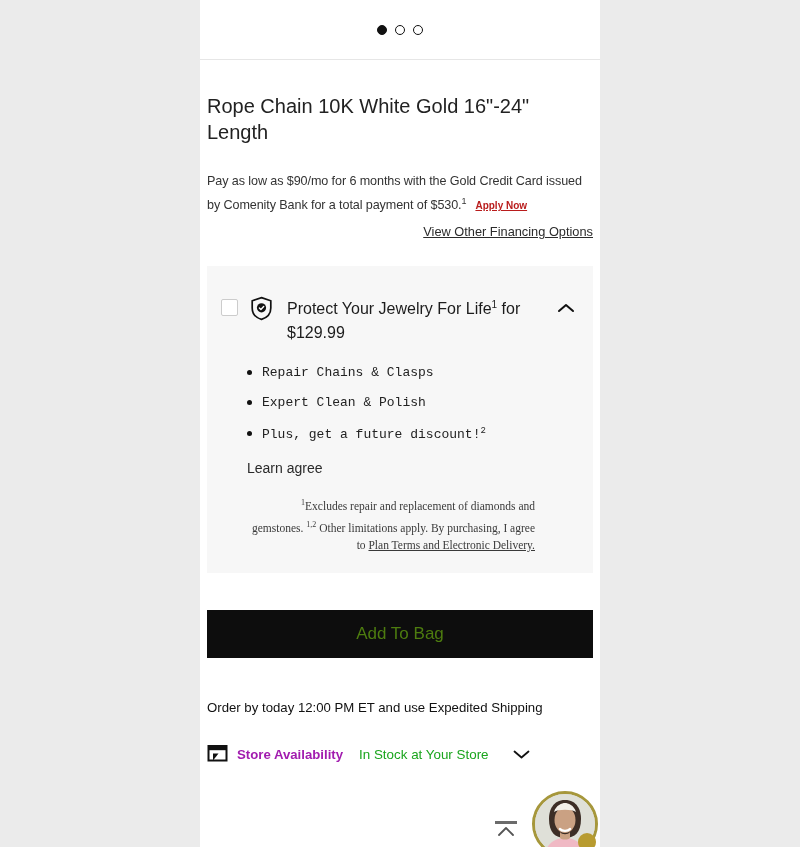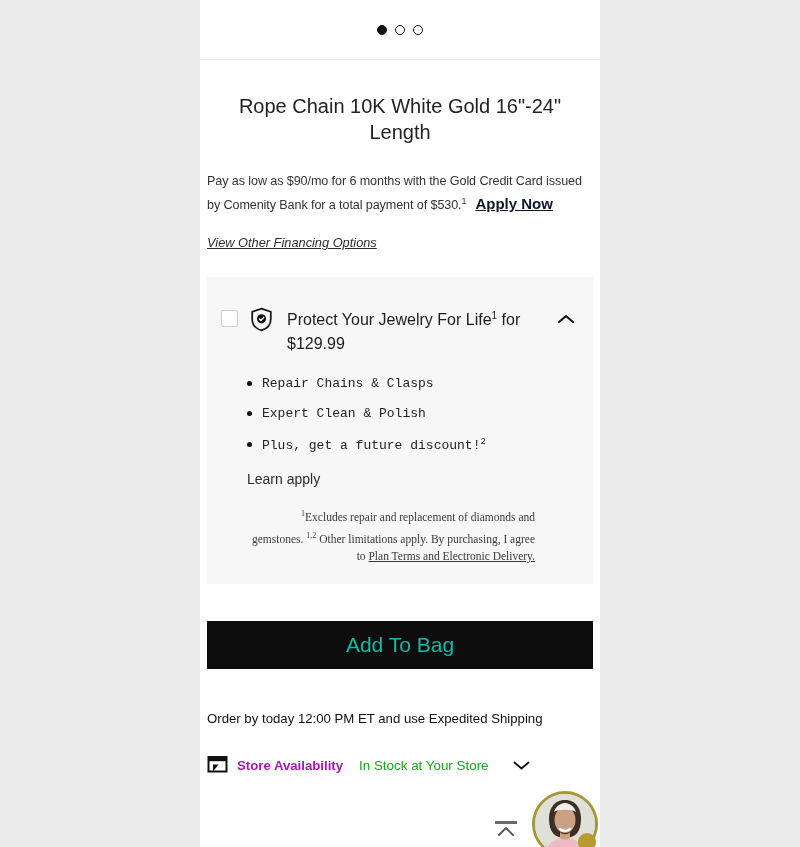--- a/index.html
+++ b/index.html
@@ -37,42 +37,42 @@
   }
   .dot{
     width:10px;height:10px;border-radius:50%;
     border:1.5px solid #111;background:#fff;
     cursor:pointer;
   }
   .dot.active{background:#111;}
   .main{padding:0 7px;}
   .product-title{
     margin-top:33px;
-    text-align:center;
+    text-align:left;
     font-size:20px;line-height:26px;
     font-weight:400;color:#222;
   }
   .price{
     margin-top:21px;text-align:center;
     font-size:17px;color:#222;
   }
   .financing{
     margin-top:26px;
     font-size:12.6px;line-height:20px;color:var(--text-body);
     letter-spacing:-0.1px;
   }
   .financing sup{font-size:9px;}
   .apply-link{
-    font-weight:700;font-size:15px;color:#0f172a;
+    font-weight:700;font-size:10px;color:#b91c1c;
     text-decoration:underline;margin-left:9px;
     letter-spacing:0;
     cursor:pointer;
   }
   .view-options{
-    margin-top:18px;text-align:left;font-style:italic;
+    margin-top:6px;text-align:right;
   }
   .view-options a{
     font-size:12.8px;color:#2b2b2b;text-decoration:underline;cursor:pointer;
   }
   
   .protect-box{
     margin-top:26px;
     background:var(--protection-box-bg);
     padding:27px 18px 18px 14px;
   }
@@ -118,23 +118,23 @@
     width:288px;
     font-family:"Liberation Serif", serif;
     font-size:11.5px;line-height:17.5px;color:#3a3a3a;text-align:right;
   }
   .fine-print sup{font-size:8px;}
   .fine-print a{color:#3a3a3a;text-decoration:underline;cursor:pointer;}
   
   .add-to-bag{
     display:block;width:100%;height:48px;
     margin-top:37px;
-    background:var(--add-to-bag-bg);color:#14b8a6;
+    background:var(--add-to-bag-bg);color:#4d7c0f;
     border:none;font-family:"Liberation Sans", sans-serif;
-    font-size:21px;cursor:pointer;
+    font-size:17px;cursor:pointer;
   }
   
   .delivery{margin-top:41px;font-size:13.2px;line-height:18px;color:#111;}
   .delivery .est{font-weight:700;}
   
   .store-row{
     margin-top:27px;
     display:flex;align-items:center;
   }
   .store-icon{flex:0 0 auto;}
@@ -205,21 +205,21 @@
             </svg>
           </span>
         </div>
 
         <ul class="benefits">
             <li><span>Repair Chains &amp; Clasps</span></li>
             <li><span>Expert Clean &amp; Polish</span></li>
             <li><span>Plus, get a future discount!</span><sup>2</sup></li>
           </ul>
 
-        <a class="learn-more">Learn apply</a>
+        <a class="learn-more">Learn agree</a>
 
         <p class="fine-print"><sup>1</sup><span>Excludes repair and replacement of diamonds and gemstones. </span><sup>1,2</sup><span> Other limitations apply. By purchasing, I agree to </span><a>Plan Terms and Electronic Delivery.</a></p>
       </section>
 
       <button class="add-to-bag">Add To Bag</button>
 
       <div class="delivery">
         <div>Order by today 12:00 PM ET and use Expedited Shipping</div>
       </div>
 

